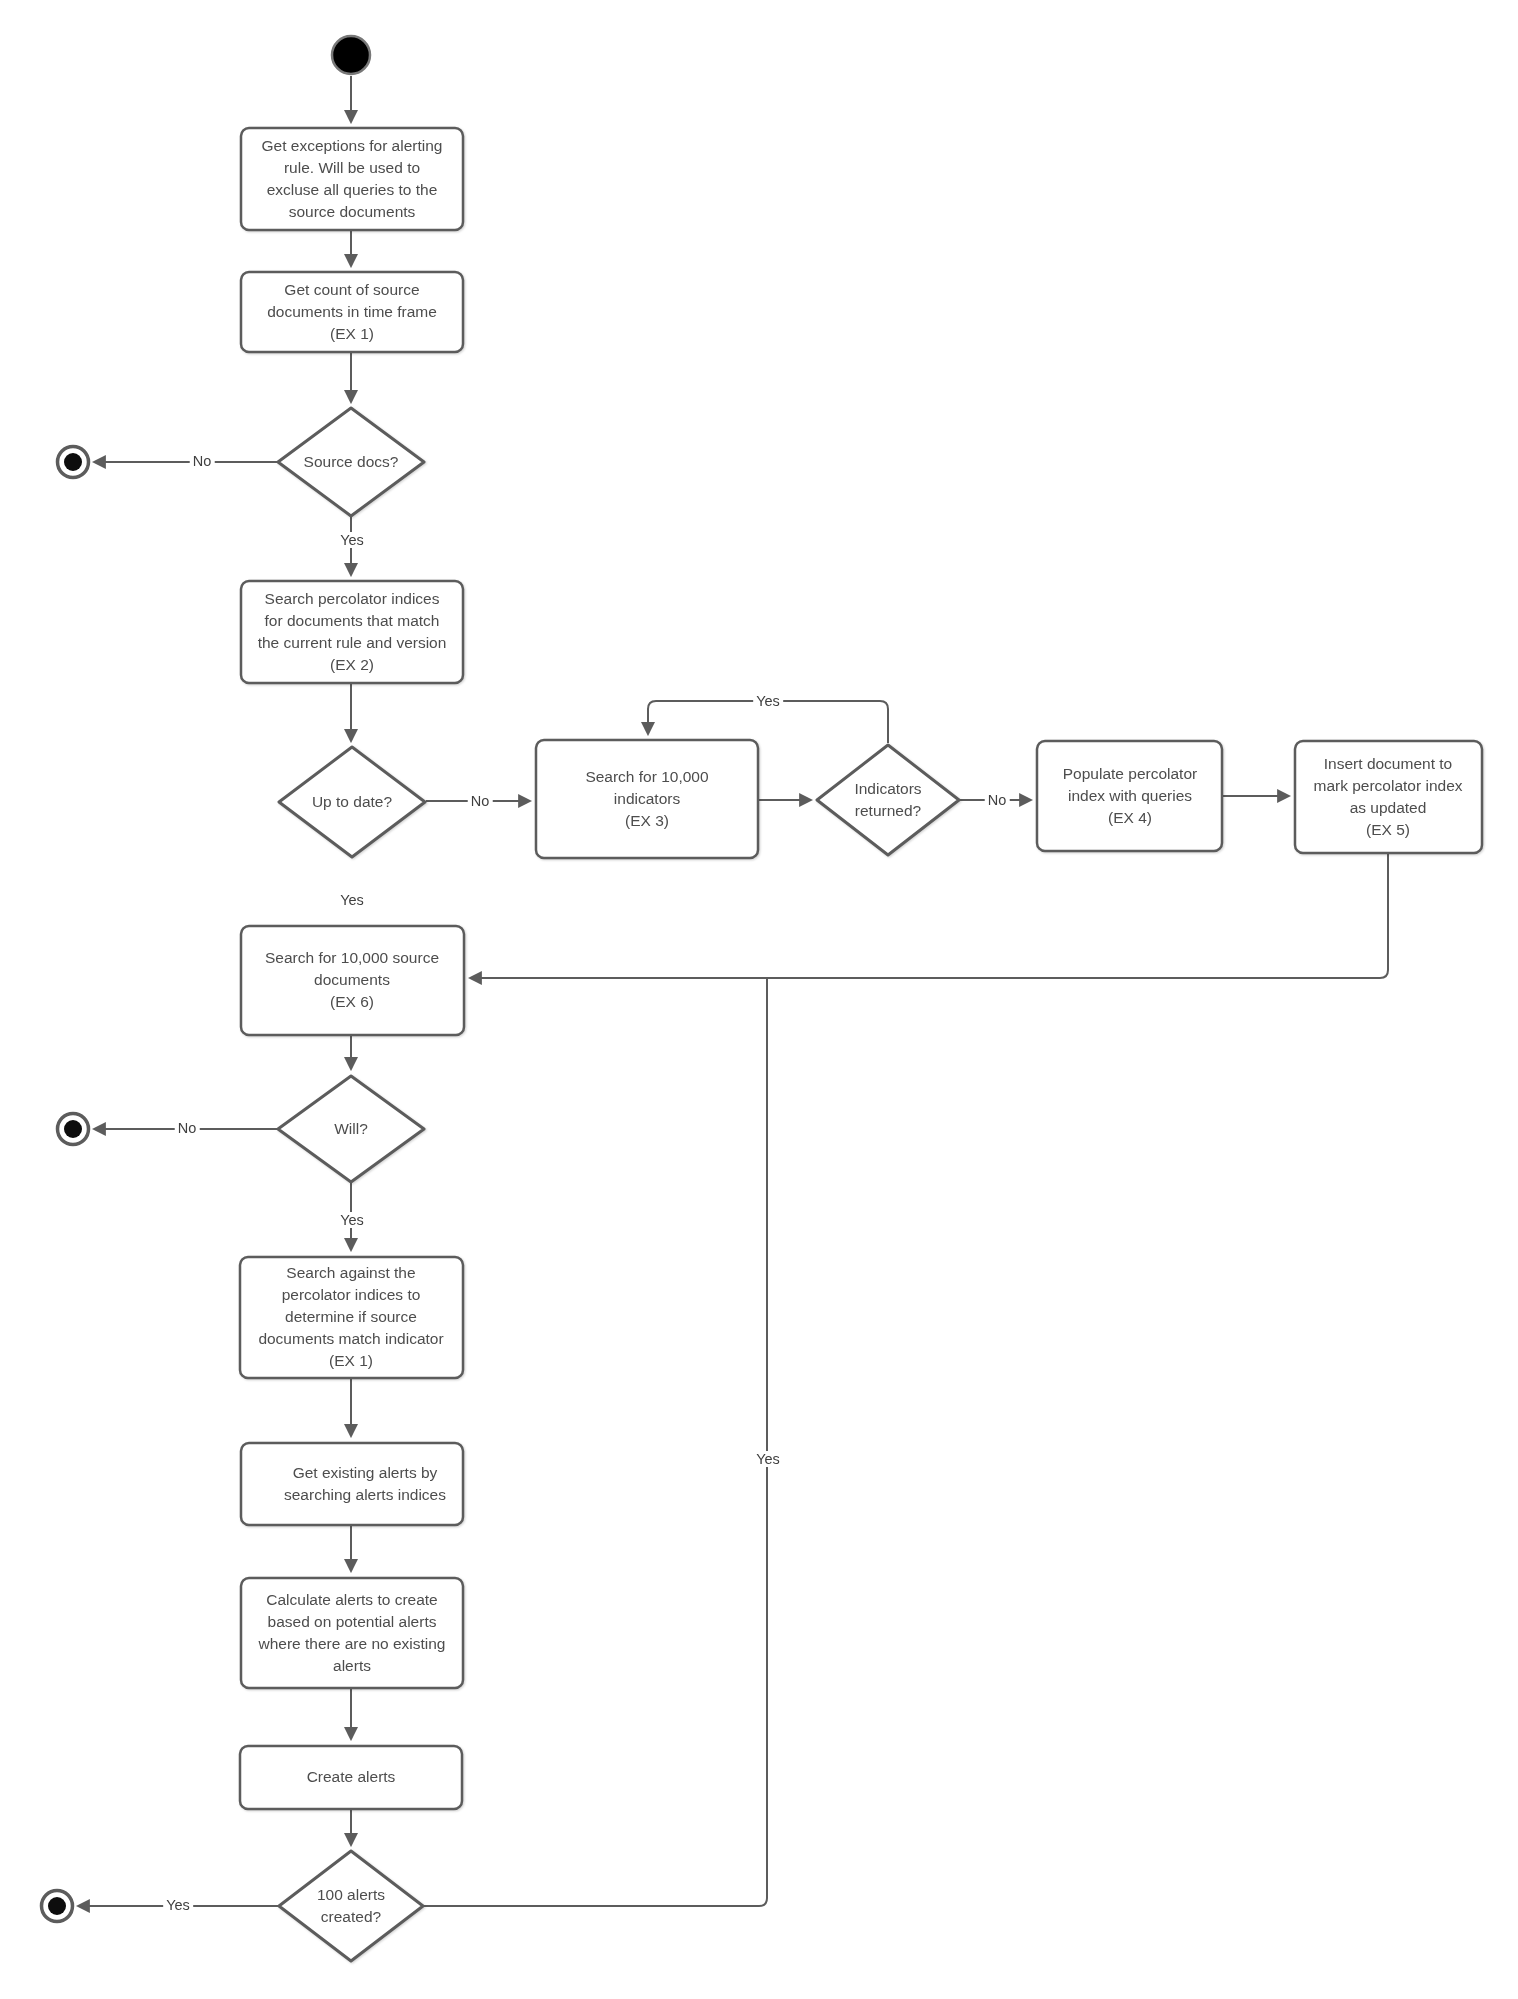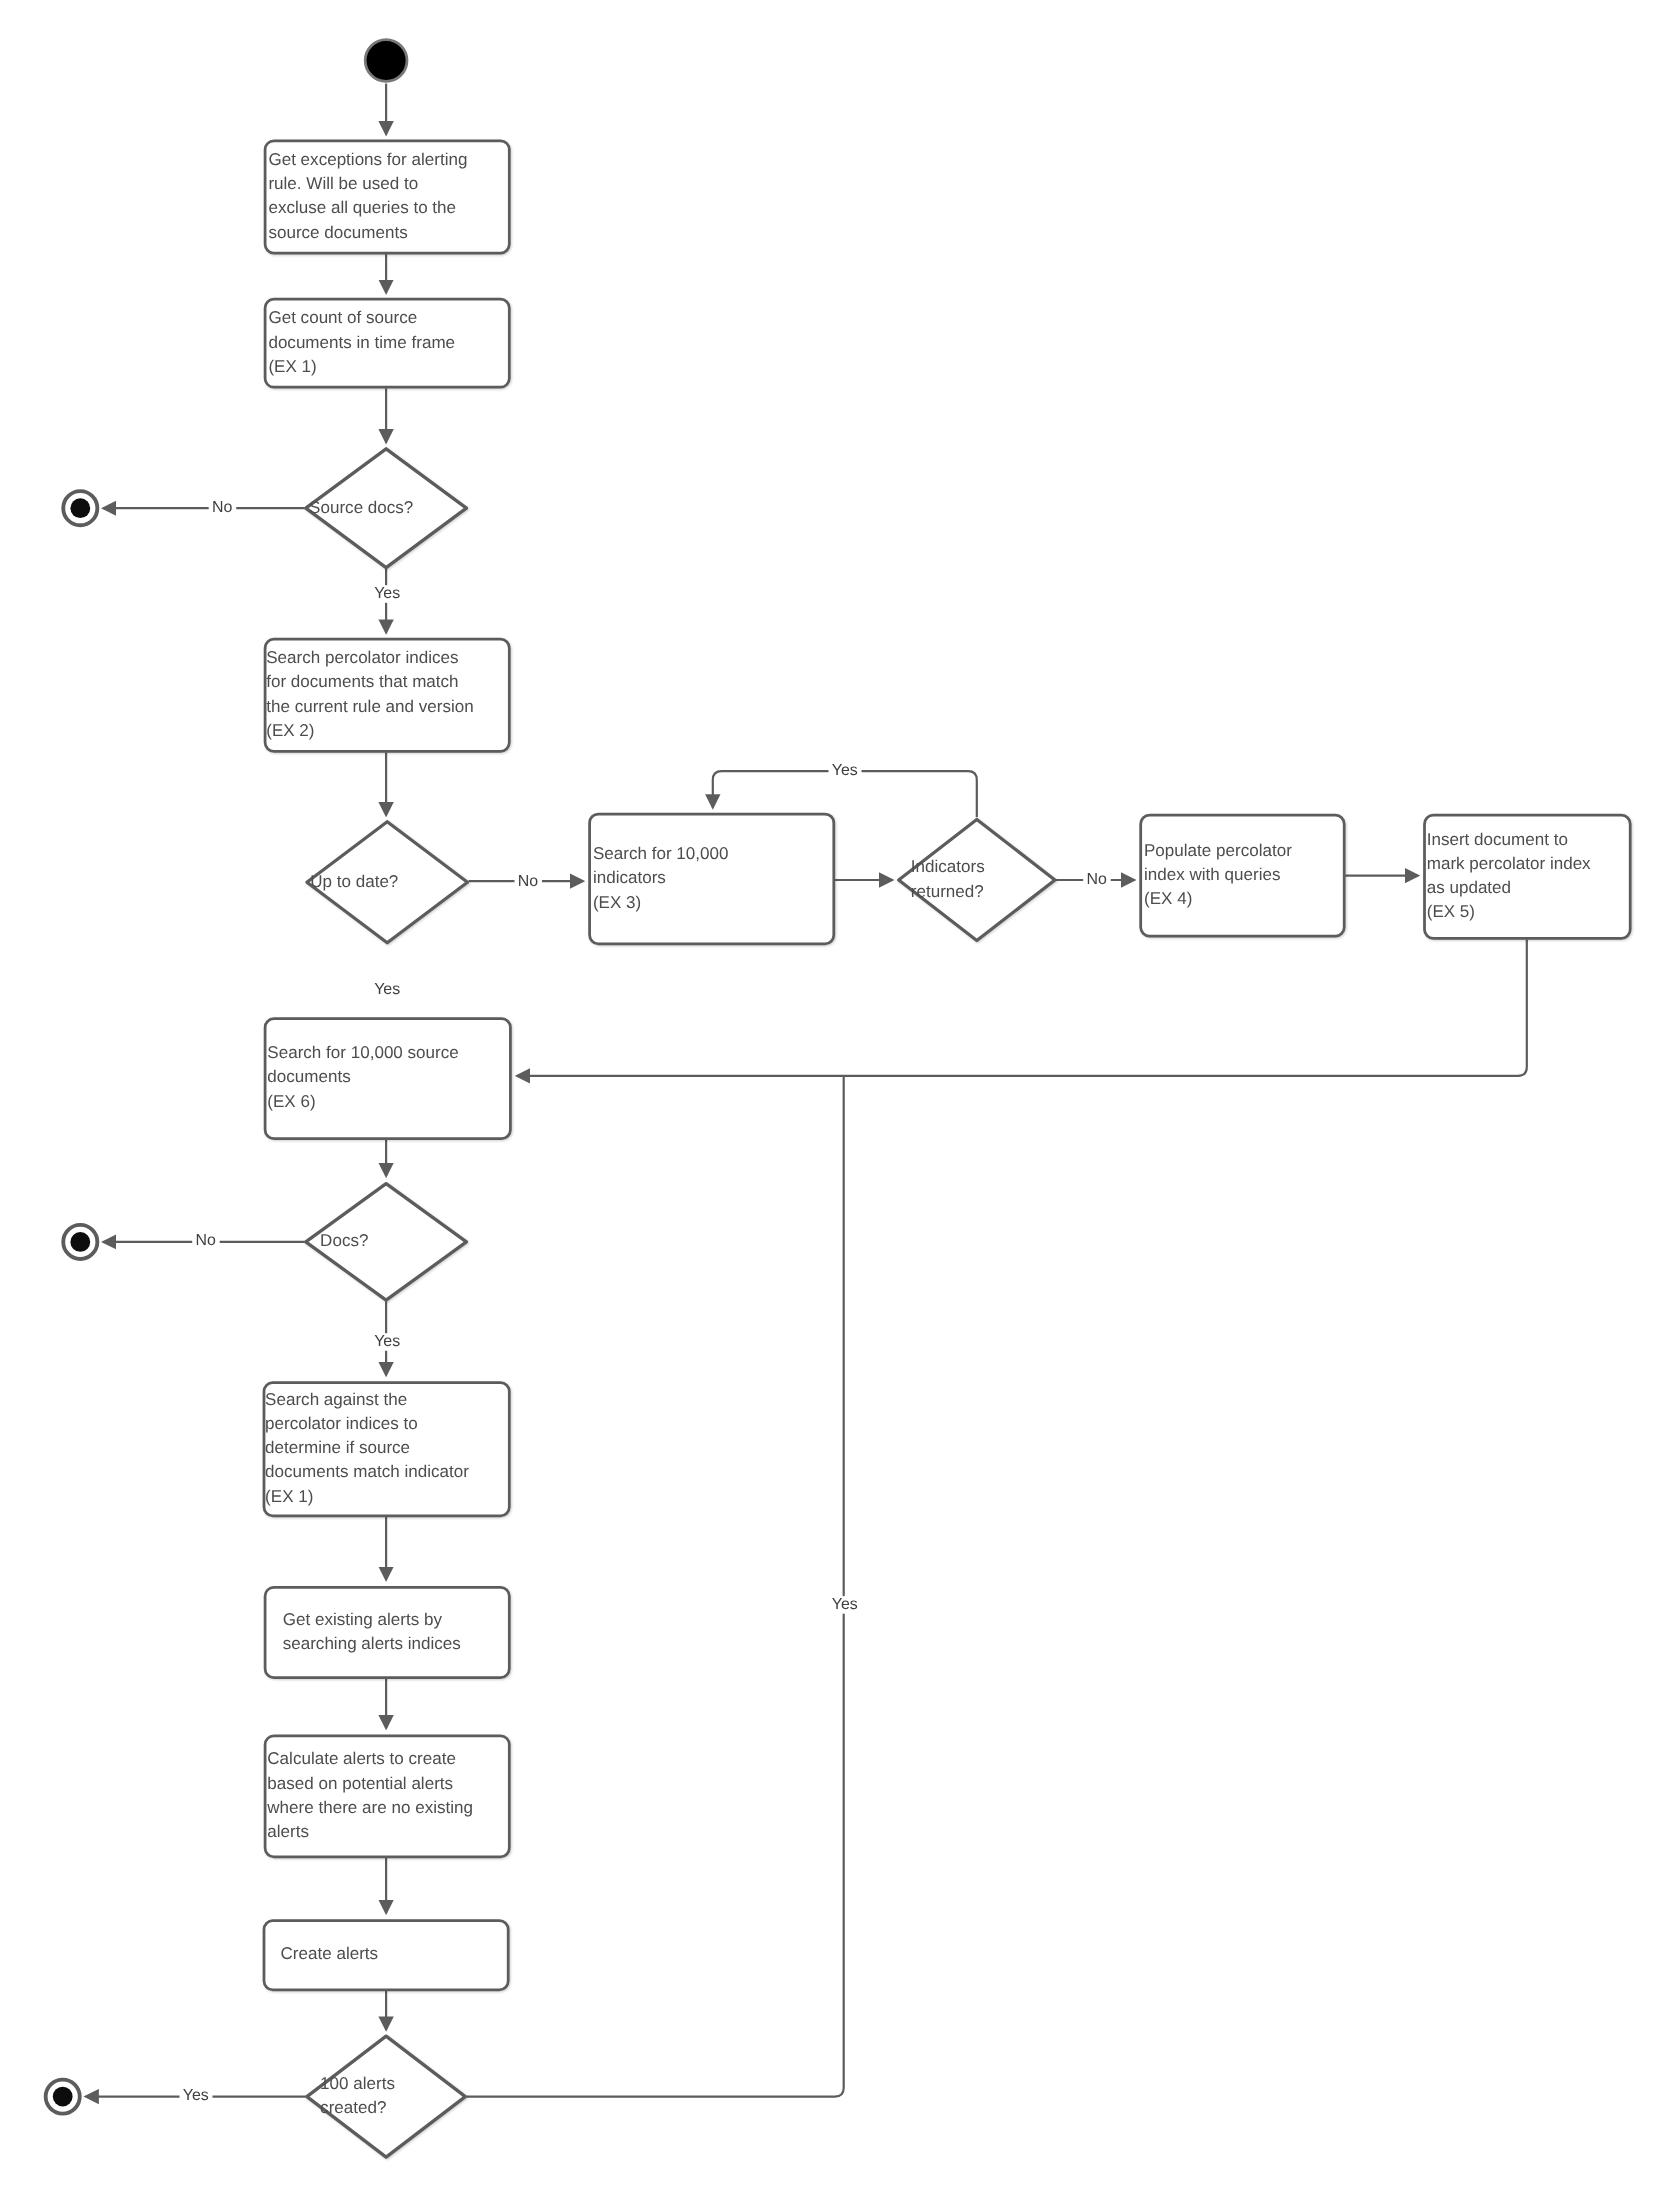--- a/index.html
+++ b/index.html
@@ -19,21 +19,21 @@
     overflow:hidden;
   }
   svg#wires{position:absolute;left:0;top:0;}
   .edge{stroke:var(--stroke);stroke-width:2;fill:none;}
   .shape{stroke:var(--stroke);stroke-width:2.5;fill:var(--node-fill);filter:drop-shadow(1px 1.5px 1px rgba(0,0,0,0.18));}
   .diamond{stroke-width:3;stroke-linejoin:round;}
   .arrowhead{fill:var(--stroke);}
   .node-label{
     position:absolute;
     transform:translate(-50%,-50%);
-    text-align:left;
+    text-align:center;
     color:var(--node-text);
     font-size:15.5px;
     line-height:22px;
     white-space:pre-line;
     pointer-events:none;
   }
   .edge-label{
     position:absolute;
     transform:translate(-50%,-50%);
     background:var(--background);
@@ -134,21 +134,21 @@
   <div class="node-label" style="left:1130px;top:796px;width:180px">Populate percolator
 index with queries
 (EX 4)</div>
   <div class="node-label" style="left:1388px;top:797px;width:182px">Insert document to
 mark percolator index
 as updated
 (EX 5)</div>
   <div class="node-label" style="left:352px;top:980px;width:218px">Search for 10,000 source
 documents
 (EX 6)</div>
-  <div class="node-label" style="left:351px;top:1129px;width:120px">Docs?</div>
+  <div class="node-label" style="left:351px;top:1129px;width:120px">Will?</div>
   <div class="node-label" style="left:351px;top:1317px;width:220px">Search against the
 percolator indices to
 determine if source
 documents match indicator
 (EX 1)</div>
   <div class="node-label" style="left:365px;top:1484px;width:216px">Get existing alerts by
 searching alerts indices</div>
   <div class="node-label" style="left:352px;top:1633px;width:218px">Calculate alerts to create
 based on potential alerts
 where there are no existing

